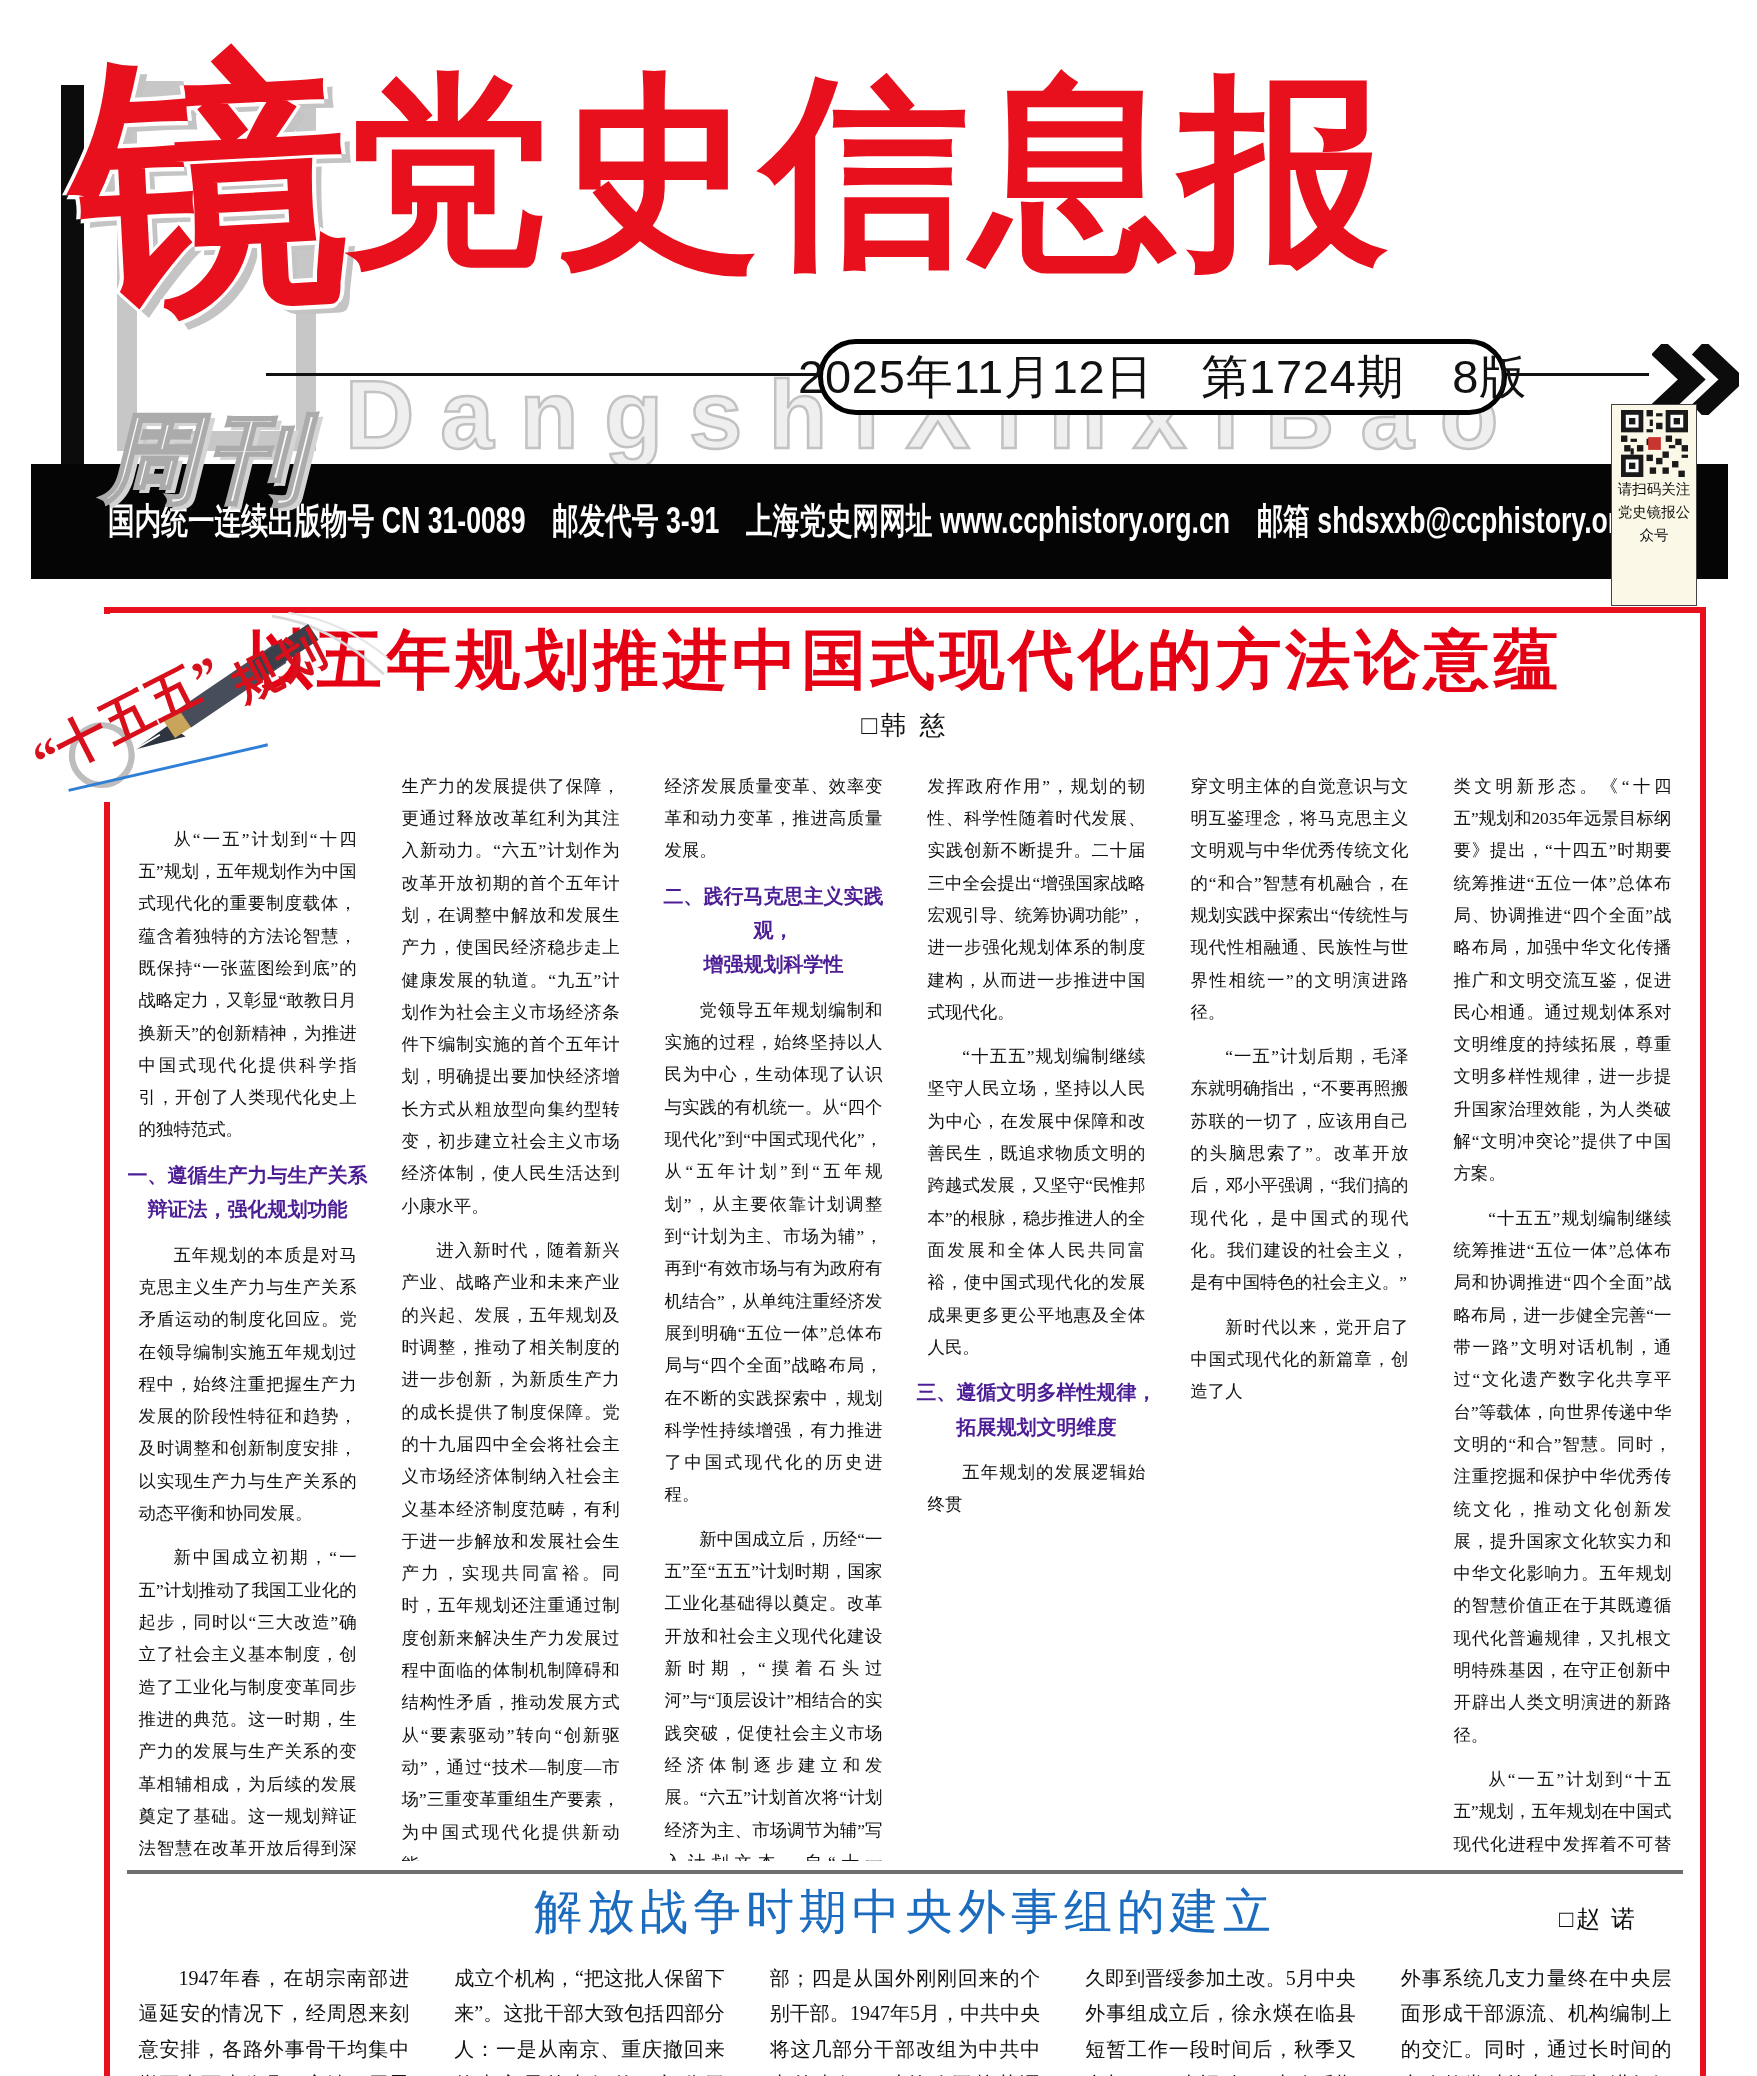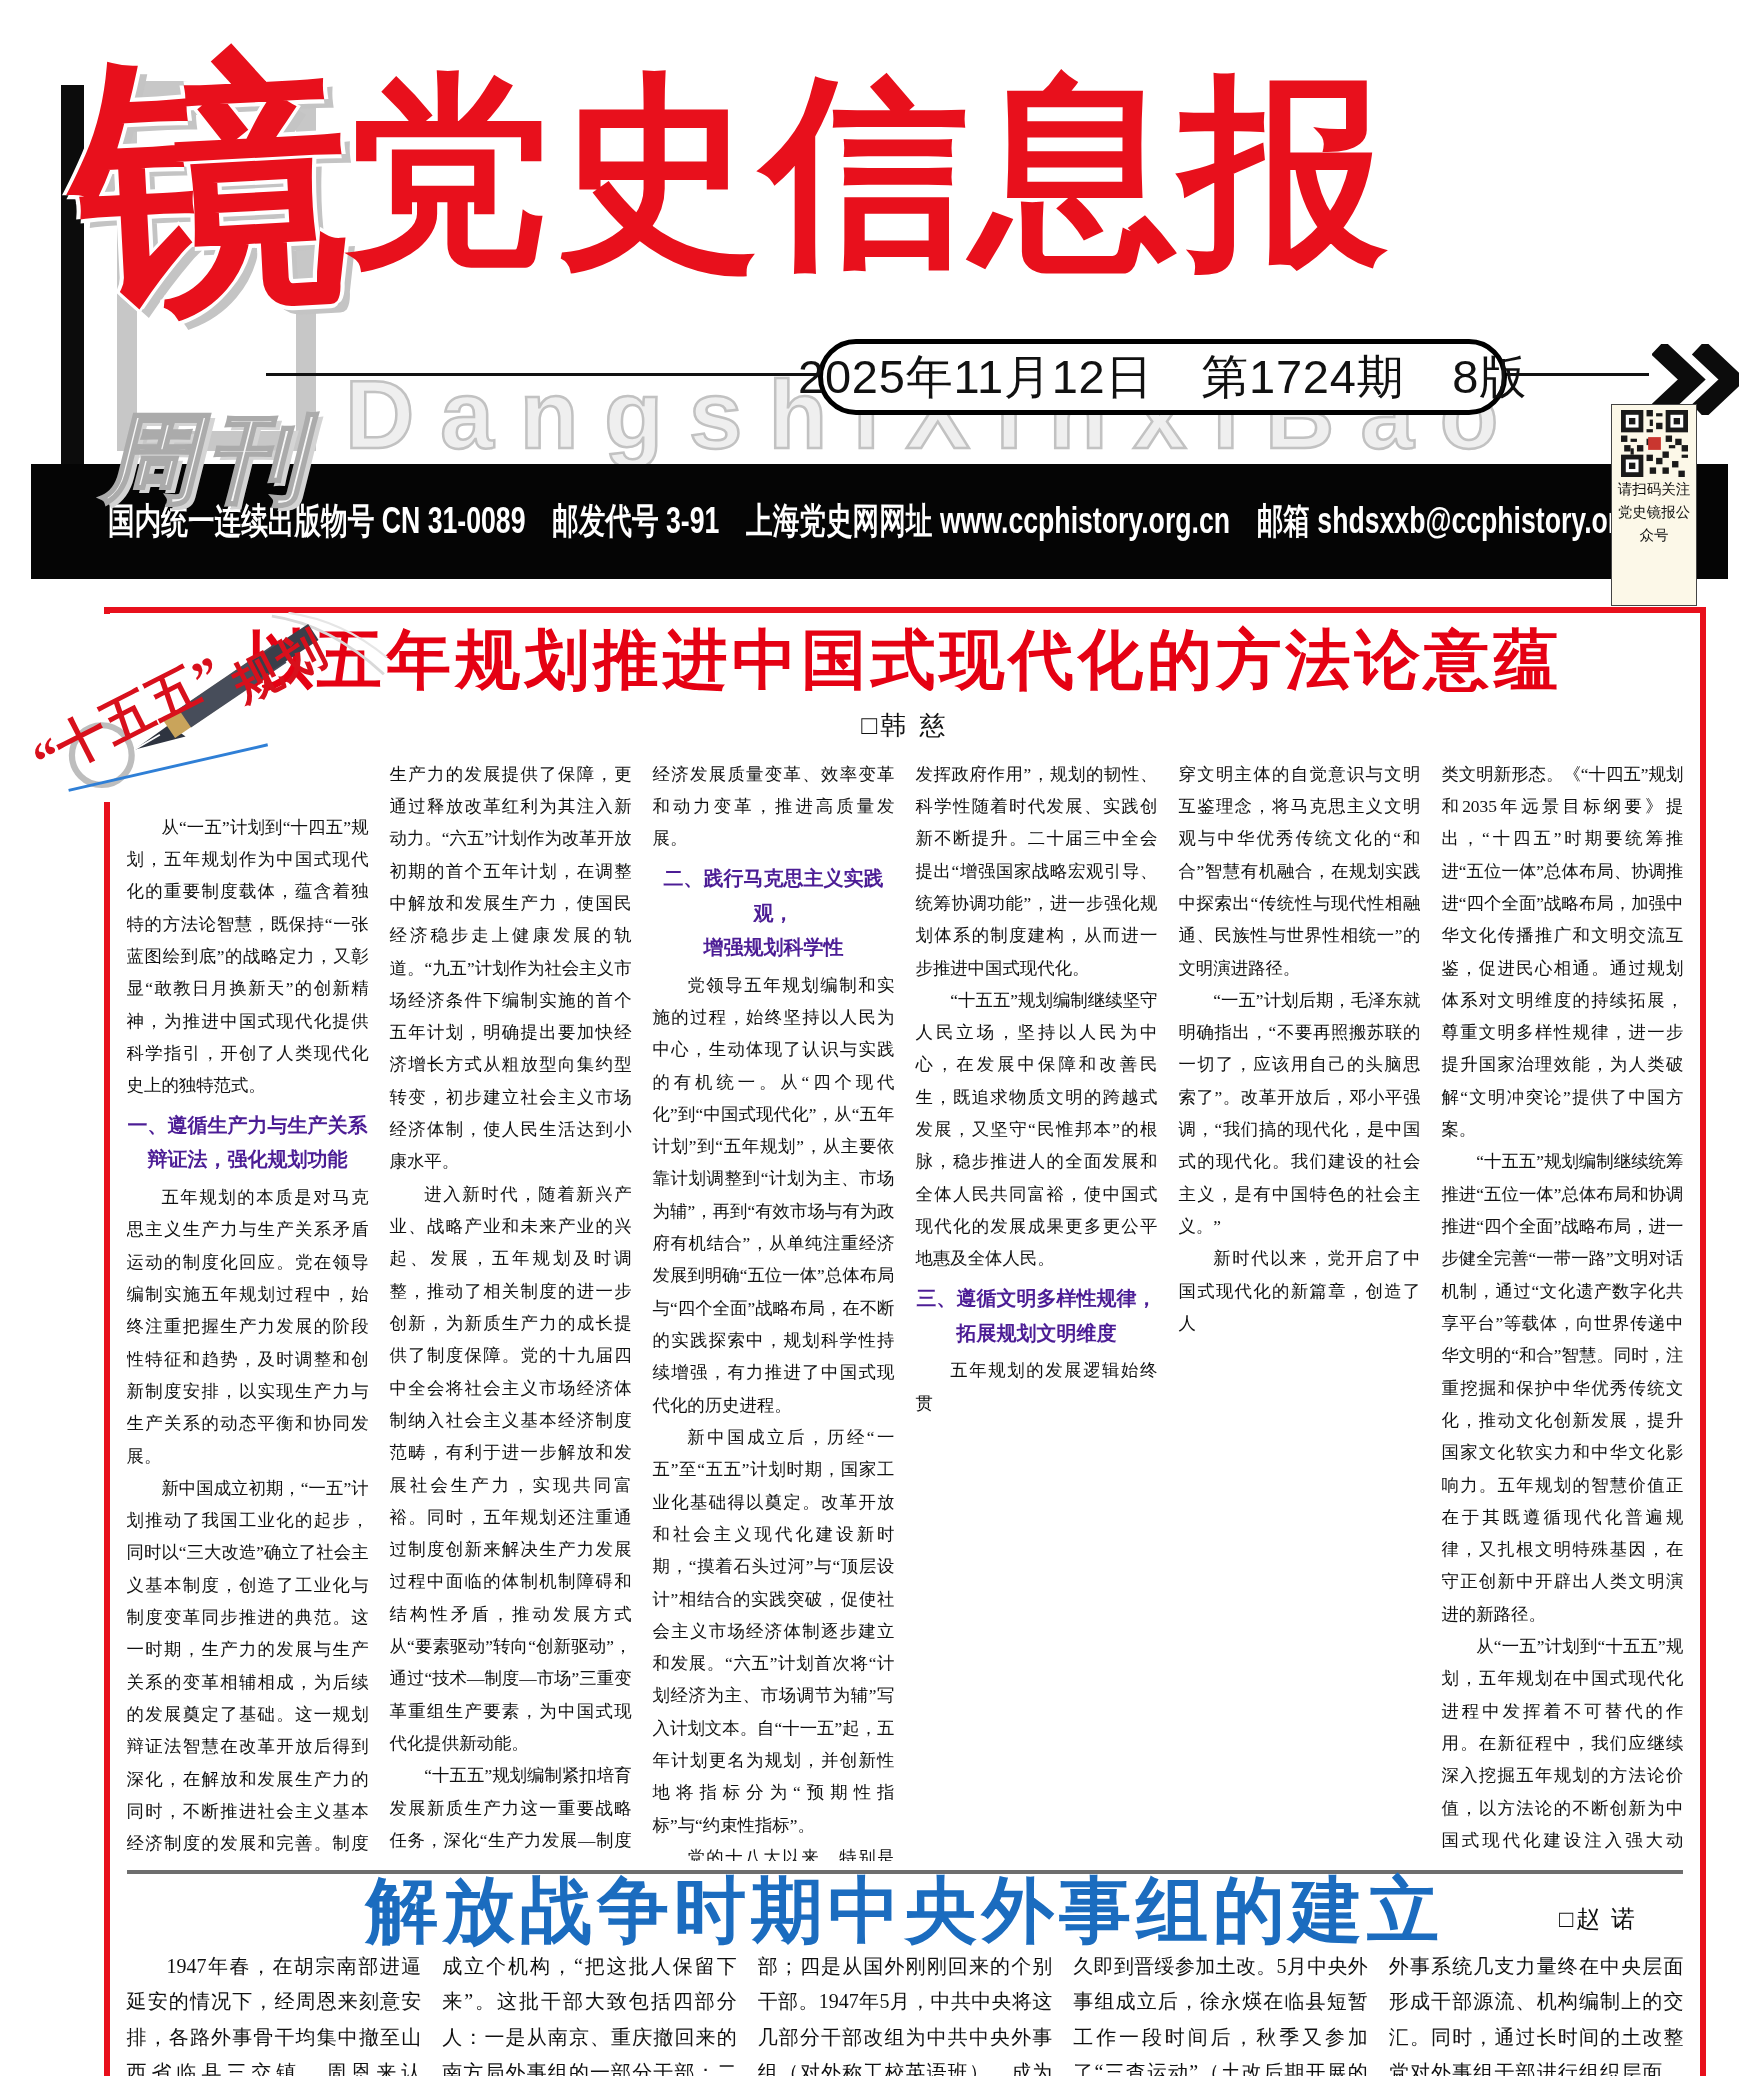--- a/index.html
+++ b/index.html
@@ -51,32 +51,32 @@
           transform:rotate(-27deg);white-space:nowrap;}
 
   
   .a1-title{margin:5.8px 0 0;text-align:center;font-size:65px;line-height:1.08;font-weight:900;
             color:#e50113;letter-spacing:4.2px;white-space:nowrap;}
   .a1-author{text-align:center;font-size:26px;margin:12.5px 0 15px;letter-spacing:3.3px;}
   .cols{display:flex;gap:21px;}
   .cols .col{flex:1;min-width:0;text-align:justify;}
   .cols-a1{height:1103px;overflow:hidden;font-size:17.4px;line-height:1.857;}
   .col1-a1{padding-top:53px;box-sizing:border-box;}
-  .blk{margin:0;}
+  .blk{margin:12px;}
   .col-p{}
   .ind{text-indent:2em;}
   .col-heading{color:#4c1d95;font-weight:900;text-align:center;white-space:pre-line;
                font-family:"Liberation Sans","DejaVu Sans",sans-serif;
                font-size:20px;line-height:1.72;margin:6.6px 0 4.2px;text-indent:0;}
 
   .sep{margin-top:9px;height:3.7px;border-top:2.1px solid #6e6e6e;border-bottom:2.1px solid #6e6e6e;box-sizing:border-box;}
 
   
   .a2-titlebar{position:relative;margin-top:6.6px;height:63px;text-align:center;}
-  .a2-title{display:inline-block;font-size:72px;line-height:63px;font-weight:700;color:#1b6cbf;
+  .a2-title{display:inline-block;font-size:48px;line-height:63px;font-weight:400;color:#1b6cbf;
             letter-spacing:5px;white-space:nowrap;}
   .a2-author{position:absolute;right:46px;bottom:8.3px;font-size:24px;letter-spacing:2.5px;color:#111;}
   .a2-body{position:relative;margin-top:5.8px;height:446px;}
   .cols-a2{font-size:20px;line-height:1.77;}
 </style>
 </head>
 <body>
 
 <div class="page">
 

